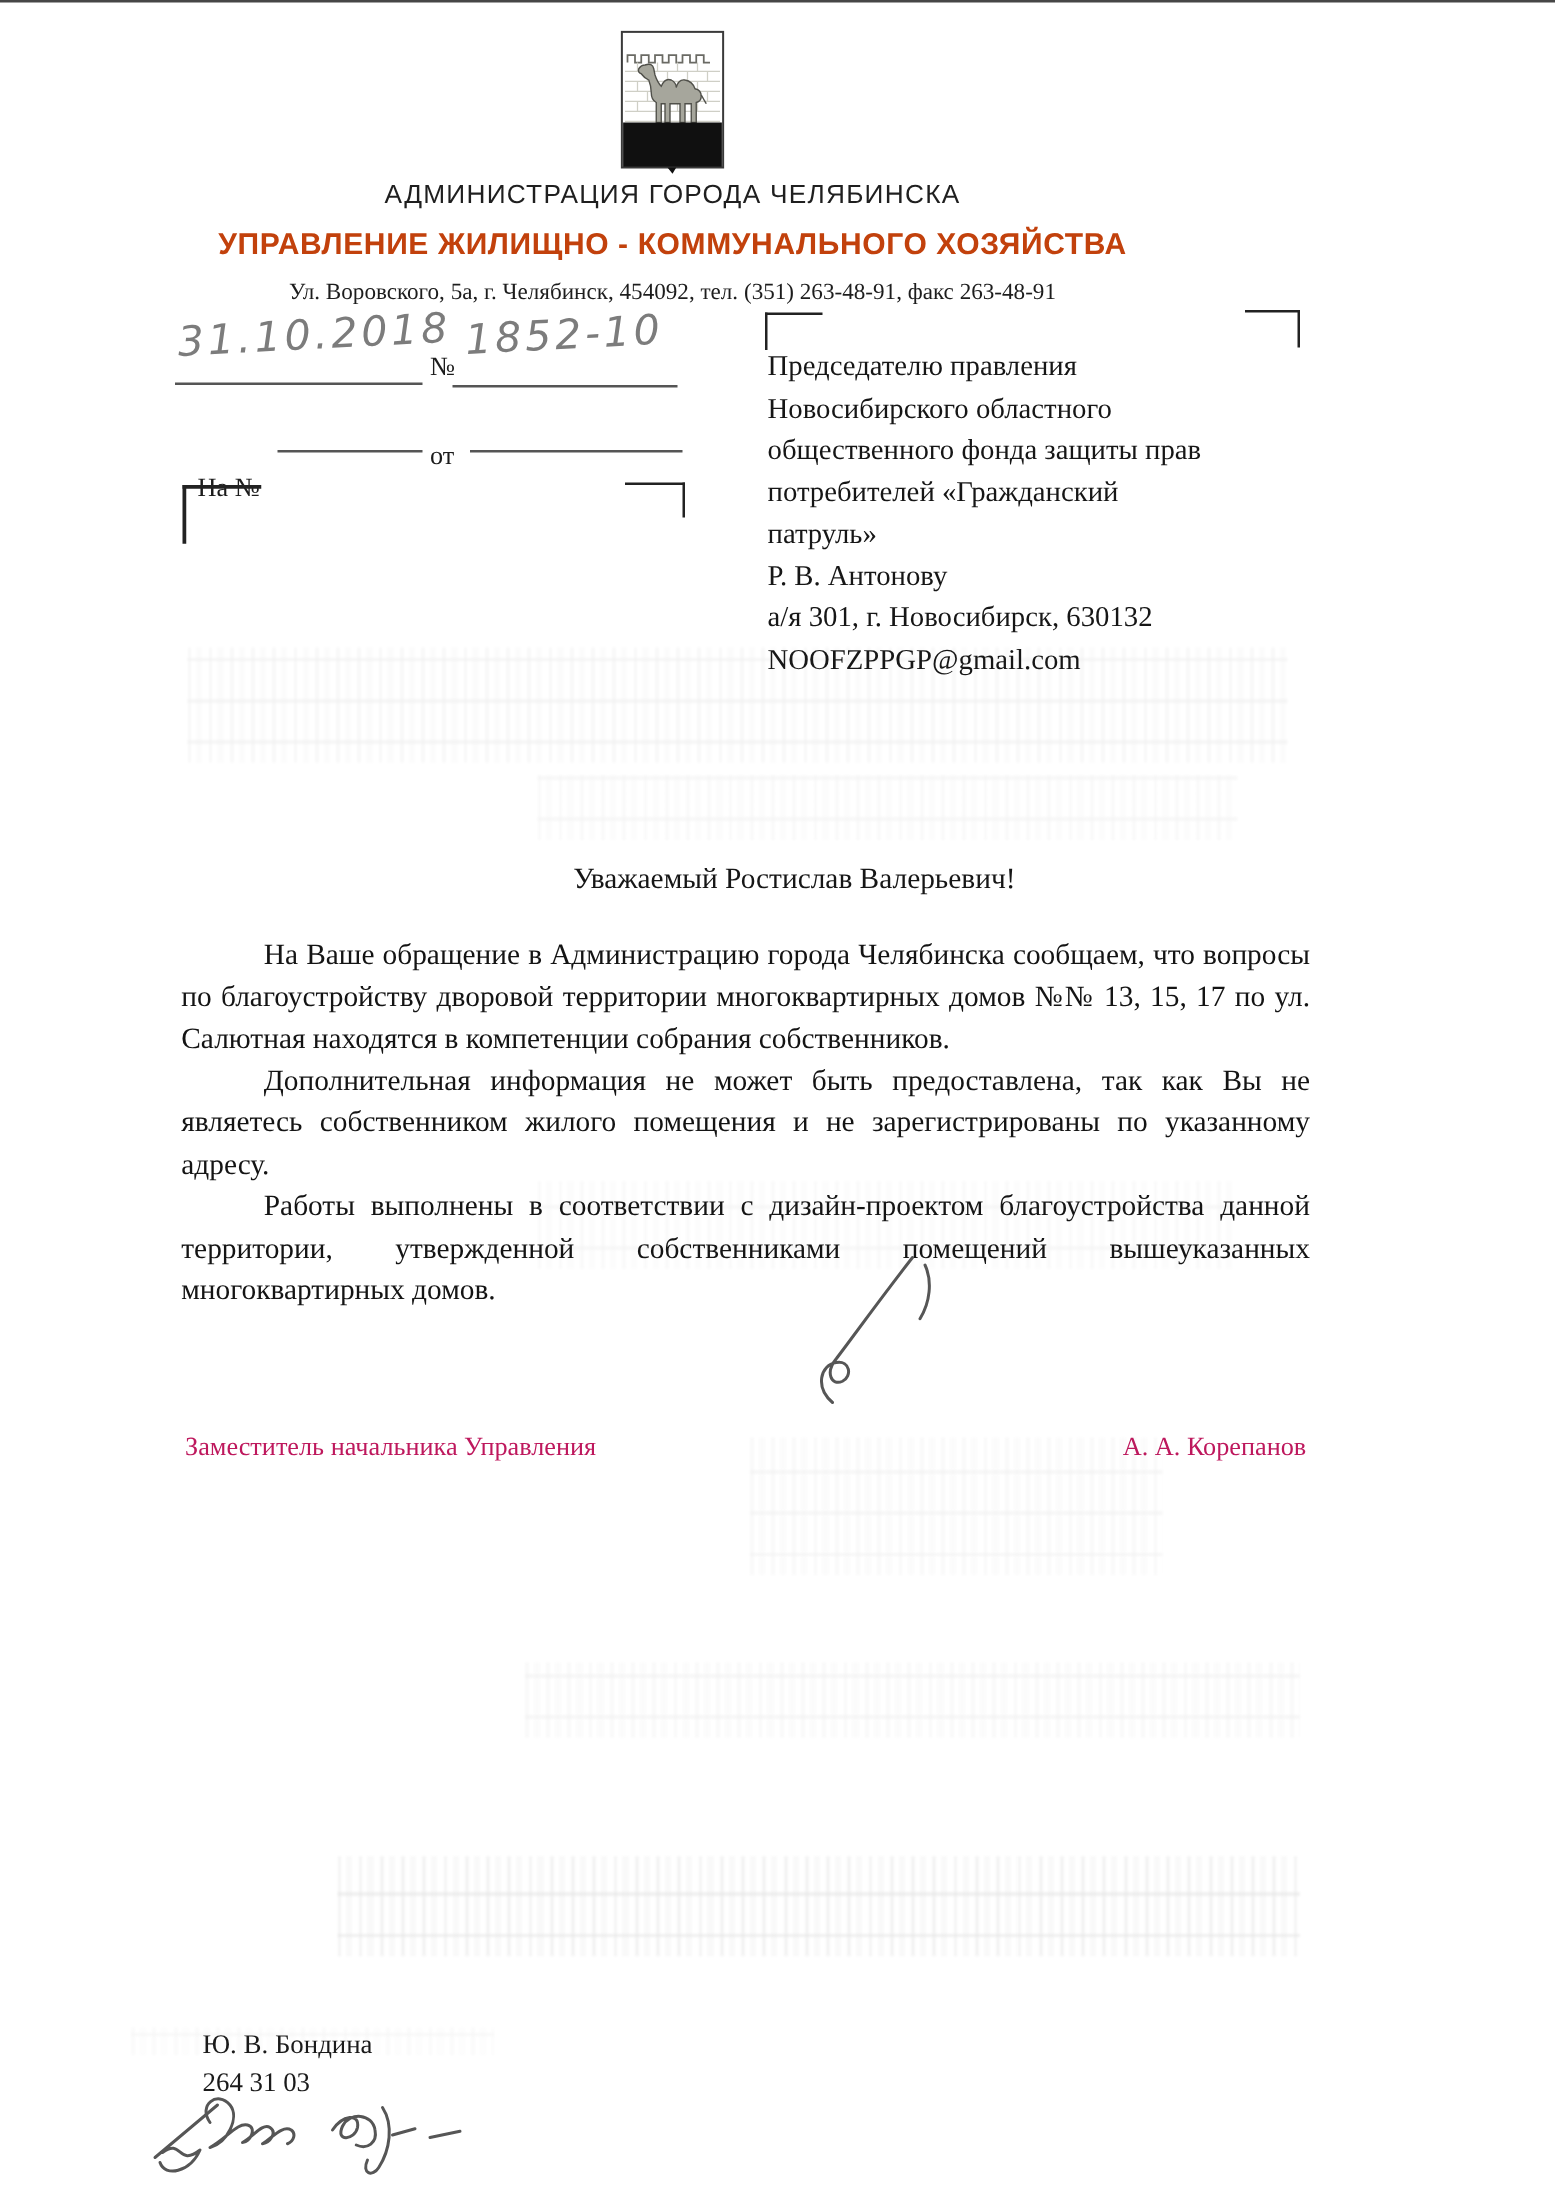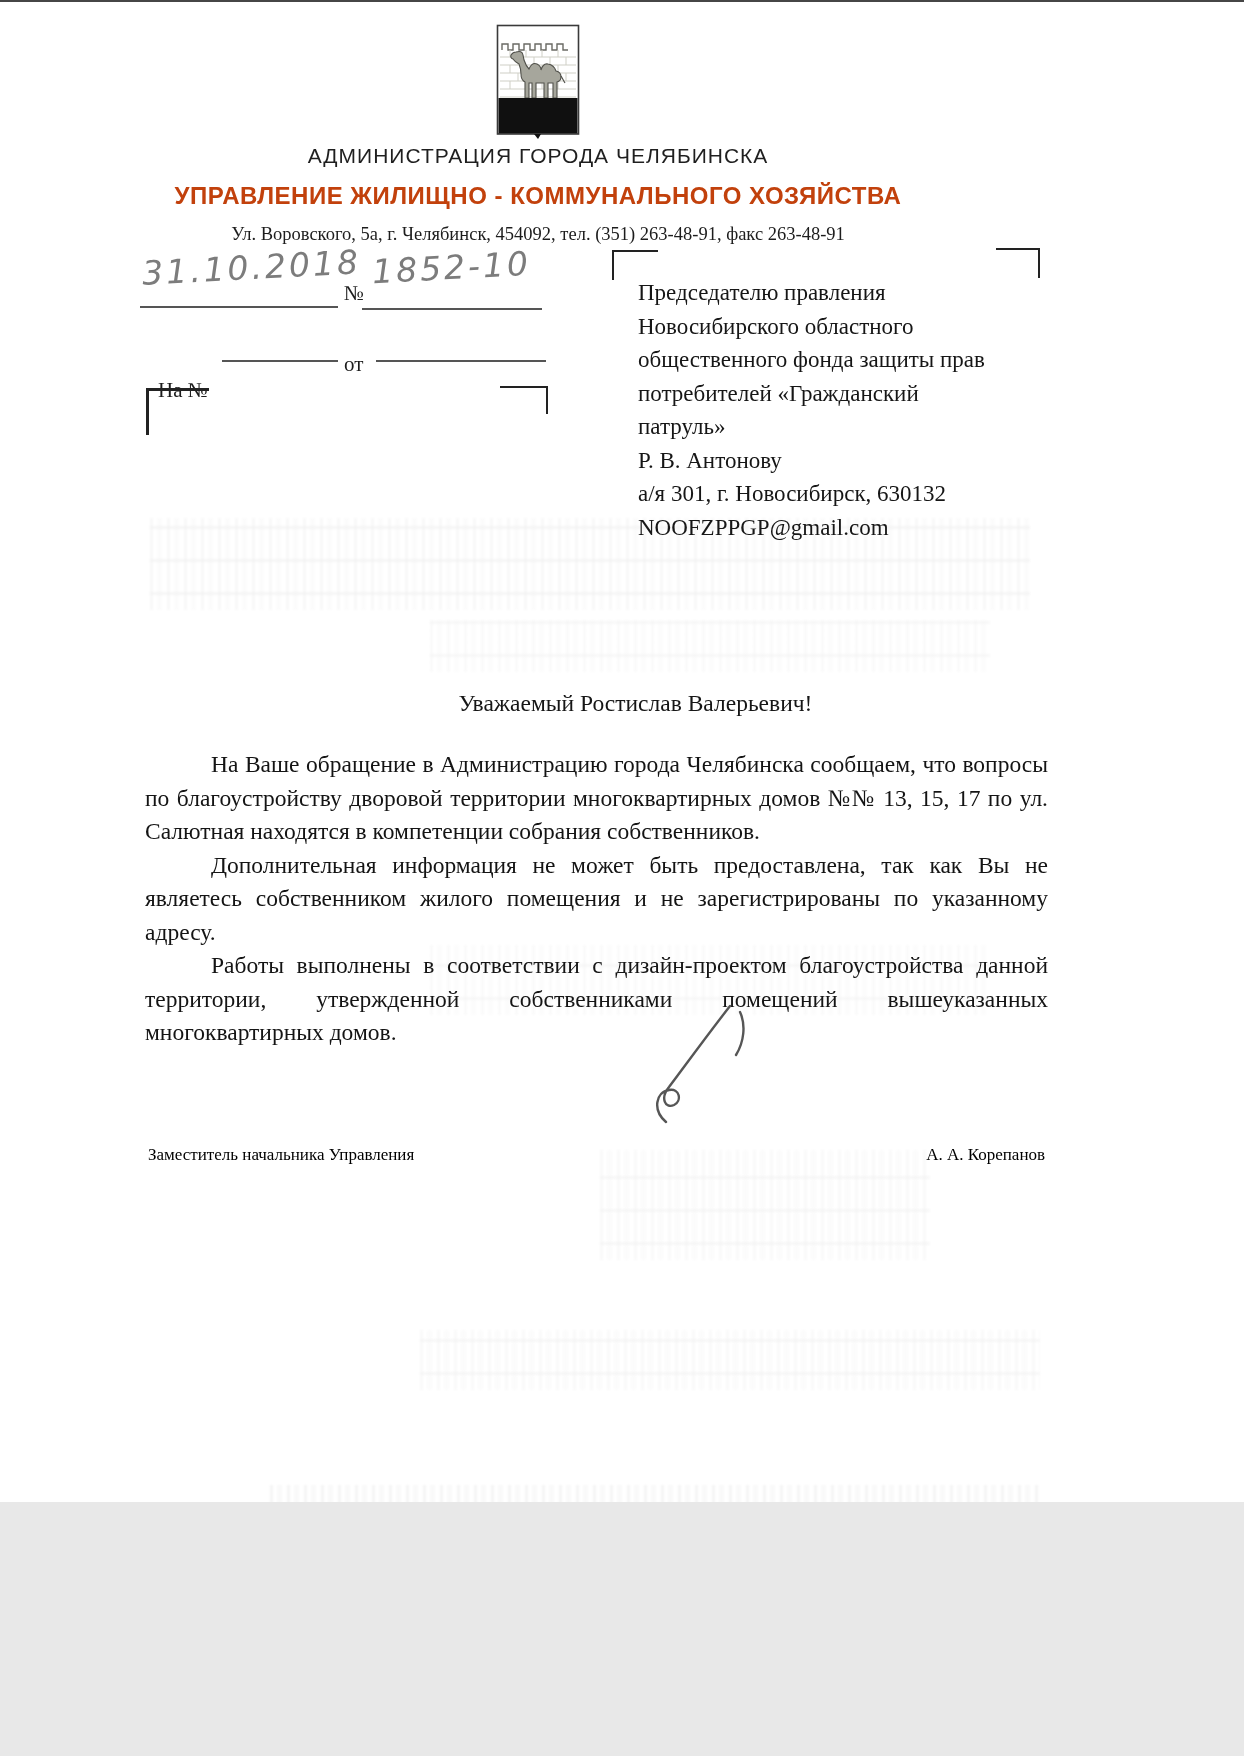--- a/index.html
+++ b/index.html
@@ -1,18 +1,18 @@
 <!DOCTYPE html>
 <html lang="ru"><head>
 <meta charset="utf-8">
 <style>
   html,body{margin:0;padding:0;background:#e8e8e8;}
   .page{
     position:relative;
-    width:1244px;height:1502px;
+    width:1244px;height:1756px;
     margin:0 auto;
     background:#ffffff;
     overflow:hidden;
     font-family:"Liberation Serif", serif;
     color:#1c1c1c;
   }
   .scan-edge-top{position:absolute;top:0;left:0;width:100%;height:2px;background:#262626;opacity:.85;}
 
   
   .letterhead{
@@ -61,42 +61,42 @@
   .corner{position:absolute;}
   .corner.tl{border-top:2.5px solid #222;border-left:2.5px solid #222;}
   .corner.tr{border-top:2.5px solid #222;border-right:2.5px solid #222;}
   .corner.c1{left:612px;top:250px;width:44px;height:28px;}
   .corner.c2{left:996px;top:248px;width:42px;height:28px;}
   .corner.c3{left:146px;top:388px;width:60px;height:44px;border-width:3.5px;}
   .corner.c4{left:500px;top:386px;width:46px;height:26px;}
 
   
   .recipient{
-    position:absolute;left:638px;top:276px;width:440px;
+    position:absolute;left:614px;top:276px;width:440px;
     font-size:23px;line-height:33.5px;color:#161616;
   }
 
   
   .salutation{
     position:absolute;left:145px;top:690px;width:905px;
     text-align:center;font-size:23.5px;color:#161616;
     transform:translateX(38px);
   }
   .body-text{
     position:absolute;left:145px;top:748px;width:903px;
     font-size:23.5px;line-height:33.5px;
     text-align:justify;color:#141414;
   }
   .body-text p{margin:0;text-indent:66px;text-align-last:left;}
 
   
   .sig-row{
     position:absolute;left:148px;top:1145px;width:897px;
     display:flex;justify-content:space-between;
-    font-size:17px;color:#000000;
+    font-size:21px;color:#be185d;
   }
   .sig-stroke{position:absolute;left:636px;top:998px;width:130px;height:128px;}
   .sig-stroke path,.exec-sign path{fill:none;stroke:#565656;stroke-width:2.4;stroke-linecap:round;stroke-linejoin:round;}
 
   
   .executor{
     position:absolute;left:162px;top:1620px;
     font-size:21.5px;line-height:31px;color:#1a1a1a;
   }
   .exec-sign{position:absolute;left:116px;top:1652px;width:310px;height:96px;}

